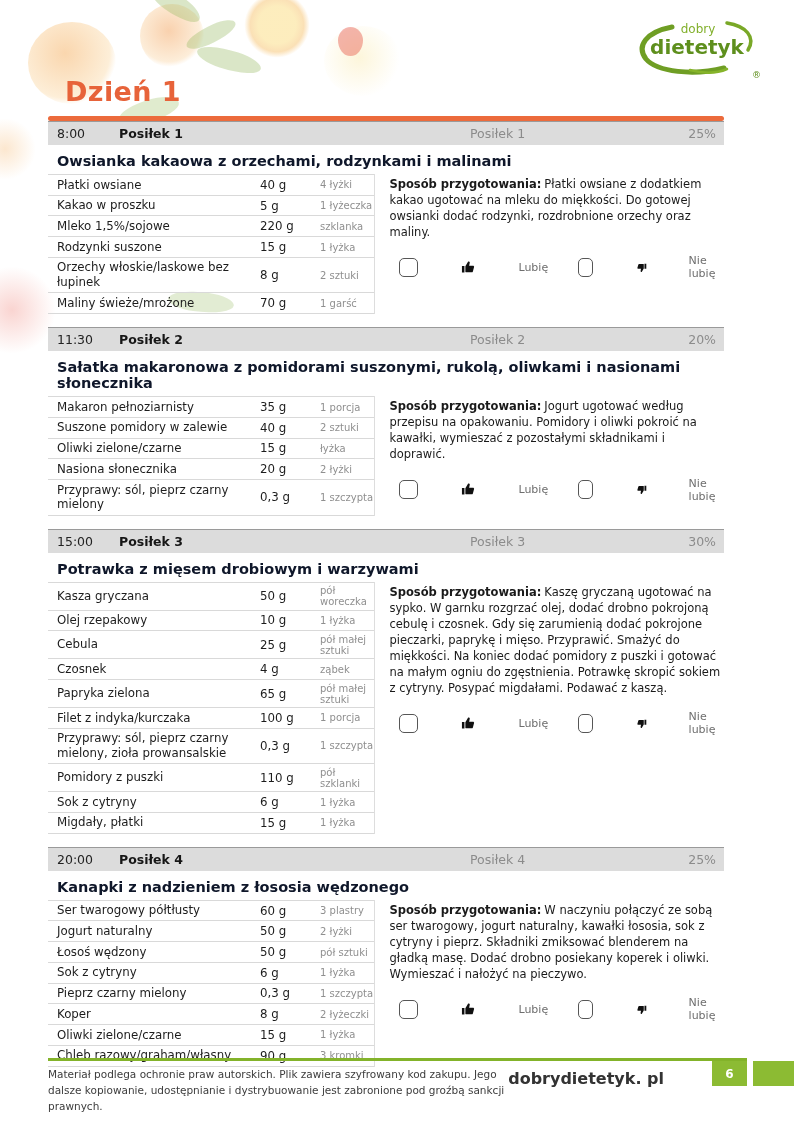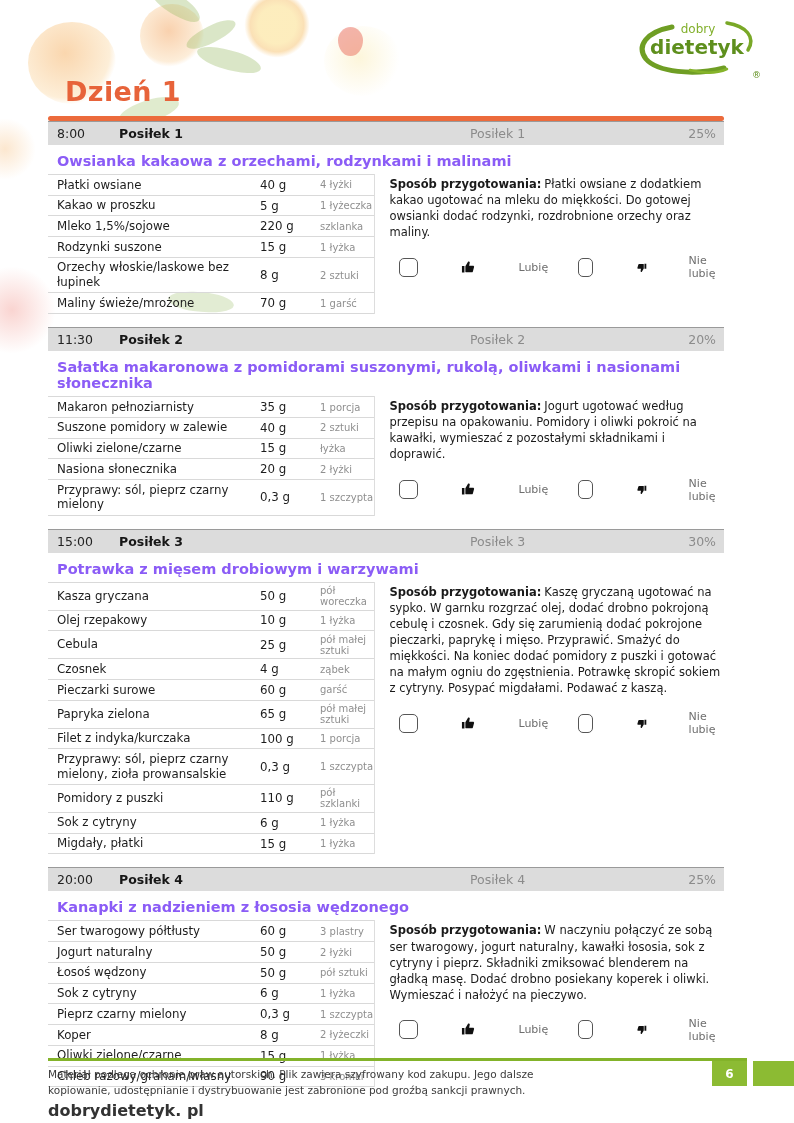--- a/index.html
+++ b/index.html
@@ -46,21 +46,21 @@
   .meal-header {
     display:flex; align-items:center; height:23px;
     background:#dcdcdc; border-top:1px solid #9a9a9a; font-size:12.5px;
   }
   .meal + .meal .meal-header { margin-top:13px; }
   .mh-time  { width:62px; padding-left:9px; color:#222; }
   .mh-name  { flex:1; font-weight:bold; color:#161616; }
   .mh-name2 { width:200px; color:#8b8b8b; }
   .mh-pct   { width:46px; text-align:right; padding-right:8px; color:#8b8b8b; }
 
-  .meal-title { margin:8px 0 5px 9px; font-size:14.5px; font-weight:bold; color:#8b5cf6; }
+  .meal-title { margin:8px 0 5px 9px; font-size:14.5px; font-weight:bold; color:#0f172a; }
 
   .meal-body { display:flex; align-items:flex-start; }
   .col-left  { width:452px; border-right:1px solid #dddddd; box-sizing:border-box; }
   .col-right { flex:1; padding-left:14px; padding-top:2px; }
 
   table.ingredients { width:100%; border-collapse:collapse; border-top:1px solid #d9d9d9; }
   table.ingredients tr { border-bottom:1px solid #d9d9d9; }
   table.ingredients td { padding:2.5px 0; vertical-align:middle; }
   td.ing { width:195px; padding-left:9px !important; padding-right:8px !important;
            font-size:11.8px; line-height:1.25; color:#1c1c1c; }
@@ -82,21 +82,21 @@
 
   
   .footer { position:absolute; left:0; right:0; top:1058px; height:60px; z-index:1; }
   .footer-line { position:absolute; left:48px; top:0; width:calc(100% - 95px); height:3px; background:#83b32a; }
   .page-badge {
     position:absolute; right:47px; top:3px; width:35px; height:25px; background:#8cbb33;
     color:#fff; font-size:12px; font-weight:bold;
     display:flex; align-items:center; justify-content:center;
   }
   .corner-sq { position:absolute; right:0; top:3px; width:41px; height:25px; background:#8cbb33; }
-  .footer-row { position:absolute; left:48px; right:130px; top:9px; display:flex; justify-content:space-between;flex-direction:column; }
+  .footer-row { position:absolute; left:48px; right:130px; top:9px; display:flex; justify-content:space-between; }
   .copyright { max-width:520px; font-size:10.5px; line-height:1.5; color:#3c3c3c; }
   .website   { font-size:16px; font-weight:bold; color:#333; white-space:nowrap; margin-top:2px; }
 </style>
 </head>
 <body>
 
 <div class="page">
 
   <div class="decor blob d-orange1"></div>
   <div class="decor blob d-orangeEdge"></div>
@@ -283,25 +283,20 @@
                   <td class="ing">Cebula</td>
                   <td class="amt">25 g</td>
                   <td class="msr">pół małej sztuki</td>
                 </tr>
             <tr>
                   <td class="ing">Czosnek</td>
                   <td class="amt">4 g</td>
                   <td class="msr">ząbek</td>
                 </tr>
             <tr>
-                  <td class="ing">Pieczarki surowe</td>
-                  <td class="amt">60 g</td>
-                  <td class="msr">garść</td>
-                </tr>
-            <tr>
                   <td class="ing">Papryka zielona</td>
                   <td class="amt">65 g</td>
                   <td class="msr">pół małej sztuki</td>
                 </tr>
             <tr>
                   <td class="ing">Filet z indyka/kurczaka</td>
                   <td class="amt">100 g</td>
                   <td class="msr">1 porcja</td>
                 </tr>
             <tr>

